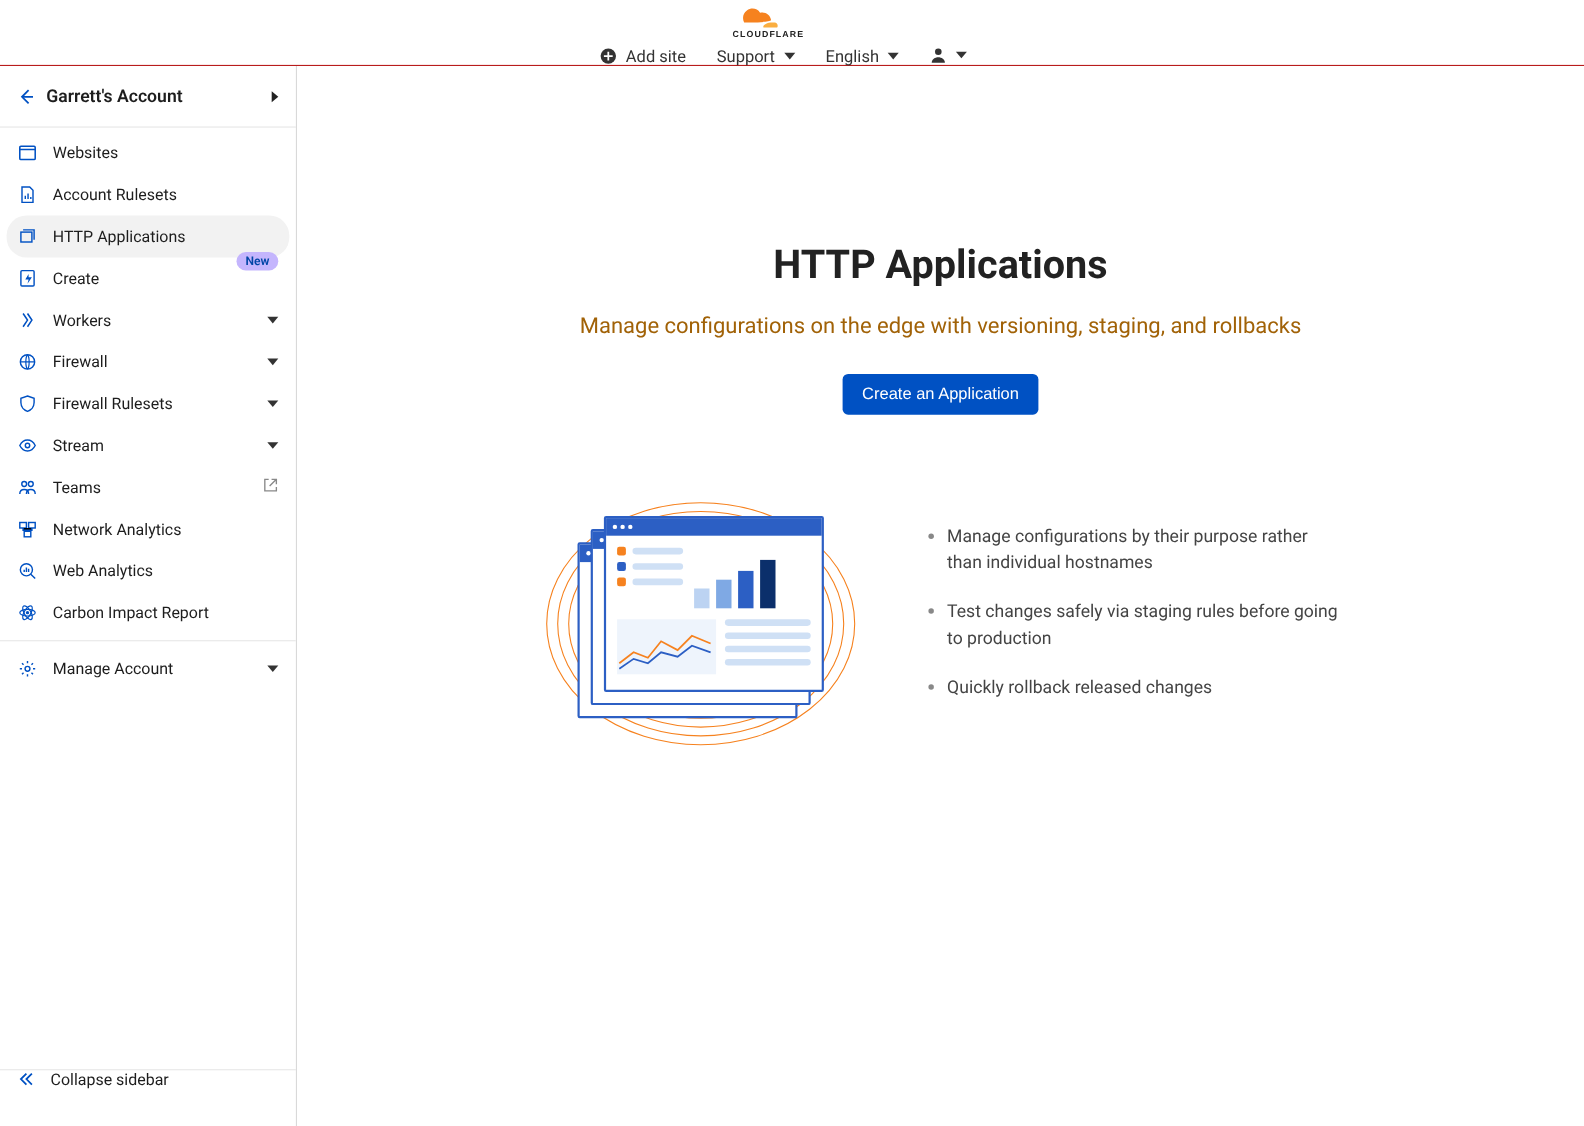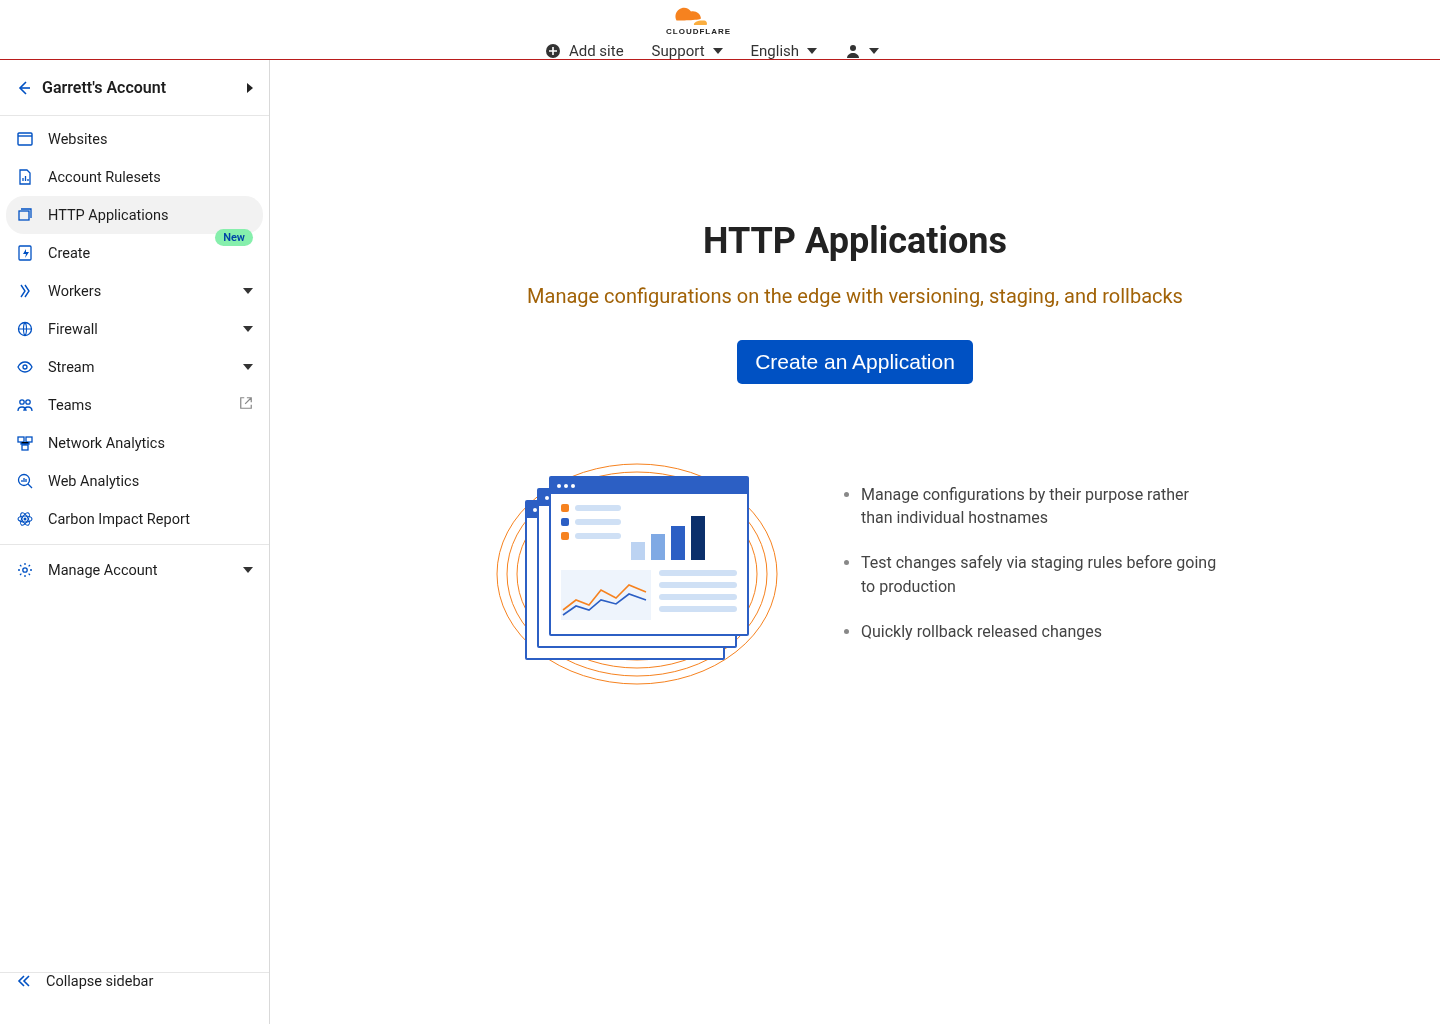--- a/index.html
+++ b/index.html
@@ -17,21 +17,21 @@
     height: 60px;
     display: flex;
     align-items: center;
     justify-content: space-between;
     border-bottom: 1px solid #b91c1c;
     padding: 0 16px;
     flex-direction: column;
   }
   .logo-wrap { display: flex; align-items: center; padding-left: 2px; }
   .logo-svg { width: 110px; height: 42px; }
-  .header-right { display: flex; align-items: center; gap: 28px; padding-right: 16px; }
+  .header-right { display: flex; align-items: flex-start; gap: 28px; padding-right: 16px; }
   .hdr-item { display: inline-flex; align-items: center; gap: 8px; font-size: 15px; color: #333; cursor: pointer; }
   .hdr-item svg { width: 16px; height: 16px; }
   .caret-down { width: 0; height: 0; border-left: 5px solid transparent; border-right: 5px solid transparent; border-top: 6px solid #333; }
 
   
   .layout { display: flex; height: calc(1024px - 60px); }
   .sidebar {
     width: 270px;
     border-right: 1px solid #d9d9d9;
     display: flex;
@@ -67,21 +67,21 @@
     font-size: 14.5px;
     color: #1d1d1d;
     cursor: pointer;
     position: relative;
   }
   .nav-item.active { background: #f2f2f2; border-radius: 18px 18px 18px 18px; margin: 0 6px; padding: 0 10px; }
   .nav-icn { width: 18px; height: 18px; color: #0051c3; display: inline-flex; align-items: center; justify-content: center; flex: 0 0 18px;}
   .nav-label { flex: 1; white-space: nowrap; overflow: hidden; text-overflow: ellipsis; }
   .nav-caret { margin-left: auto; }
   .badge {
-    background: #86efac;
+    background: #c4b5fd;
     color: #0045a6;
     font-size: 11px;
     font-weight: 600;
     padding: 2px 8px;
     border-radius: 10px;
     margin-left: 6px;
     margin-top: 45px;
   }
   .ext-icn { color:#888; }
 
@@ -104,21 +104,21 @@
     margin: 0 auto;
     padding-top: 160px;
     text-align: center;
   }
   .hero h1 { font-size: 36px; font-weight: 700; margin-bottom: 22px; color: #222; }
   .hero .sub { font-size: 20px; color: #a16207; margin-bottom: 32px; }
   .cta-btn {
     display: inline-block;
     background: #0051c3;
     color: #fff;
-    font-size: 21px;
+    font-size: 15px;
     padding: 10px 18px;
     border-radius: 5px;
     border: none;
     cursor: pointer;
   }
 
   .feature-row {
     display: flex;
     align-items: center;
     justify-content: center;
@@ -254,20 +254,29 @@
           <span class="nav-caret caret-down"></span>
         </div>
         <div class="nav-item">
           <span class="nav-icn">
             <svg width="16" height="16" viewBox="0 0 16 16">
               <circle cx="8" cy="8" r="6.5" fill="none" stroke="currentColor" stroke-width="1.3"></circle>
               <path d="M1.5 8h13M8 1.5c2 2 2 11 0 13M8 1.5c-2 2-2 11 0 13" fill="none" stroke="currentColor" stroke-width="1.1"></path>
             </svg>
           </span>
           <span class="nav-label">Firewall</span>
+          <span class="nav-caret caret-down"></span>
+        </div>
+        <div class="nav-item">
+          <span class="nav-icn">
+            <svg width="16" height="16" viewBox="0 0 16 16">
+              <path d="M8 1l6 2v4c0 4-3 7-6 8-3-1-6-4-6-8V3z" fill="none" stroke="currentColor" stroke-width="1.3"></path>
+            </svg>
+          </span>
+          <span class="nav-label">Firewall Rulesets</span>
           <span class="nav-caret caret-down"></span>
         </div>
         <div class="nav-item">
           <span class="nav-icn">
             <svg width="16" height="16" viewBox="0 0 16 16">
               <path d="M1 8s2.5-5 7-5 7 5 7 5-2.5 5-7 5-7-5-7-5z" fill="none" stroke="currentColor" stroke-width="1.3"></path>
               <circle cx="8" cy="8" r="2" fill="none" stroke="currentColor" stroke-width="1.3"></circle>
             </svg>
           </span>
           <span class="nav-label">Stream</span>

